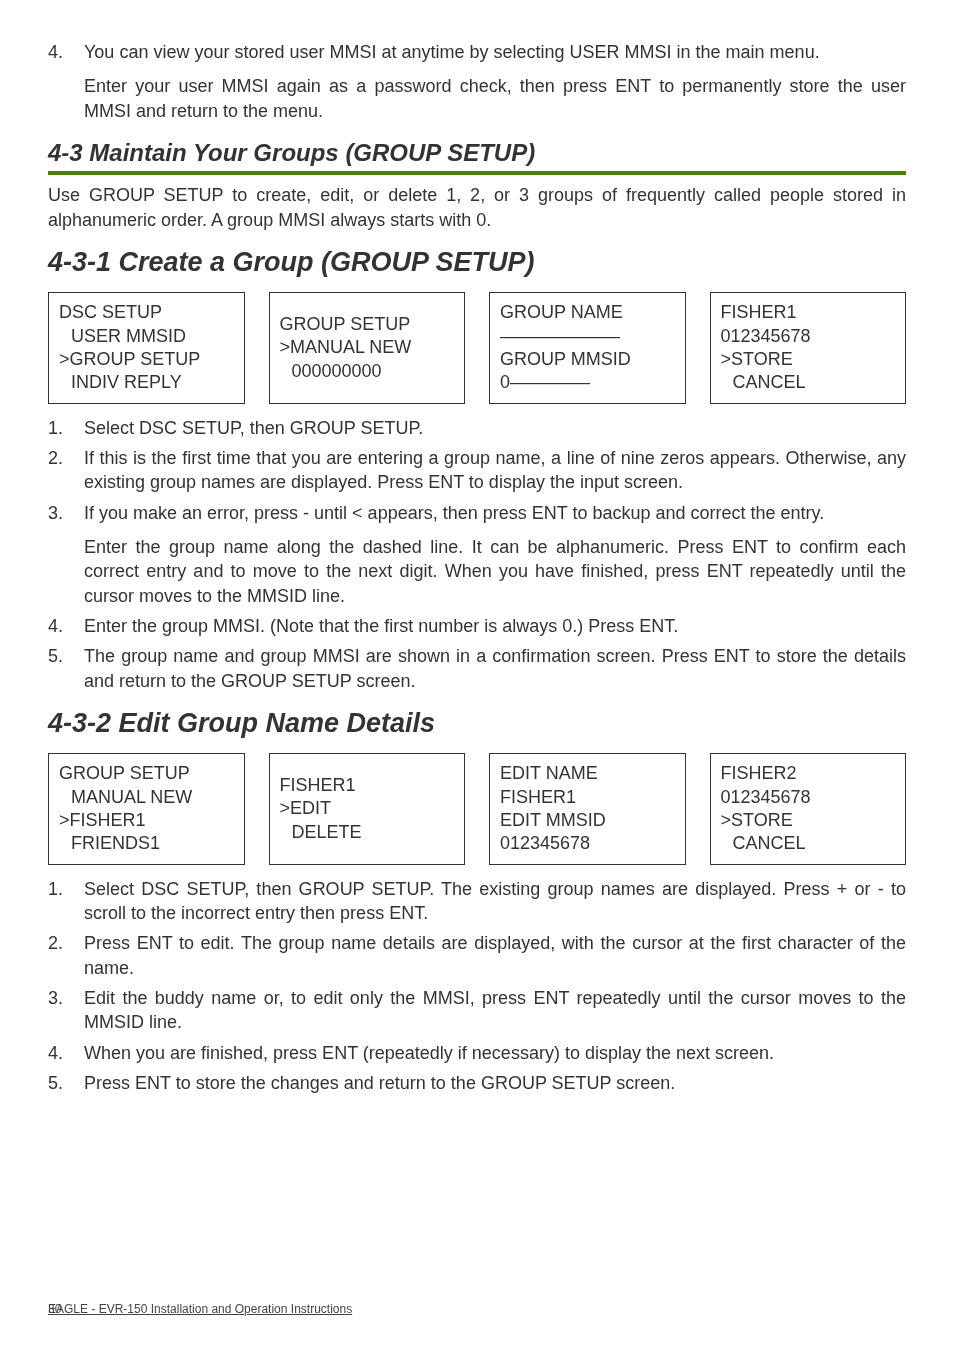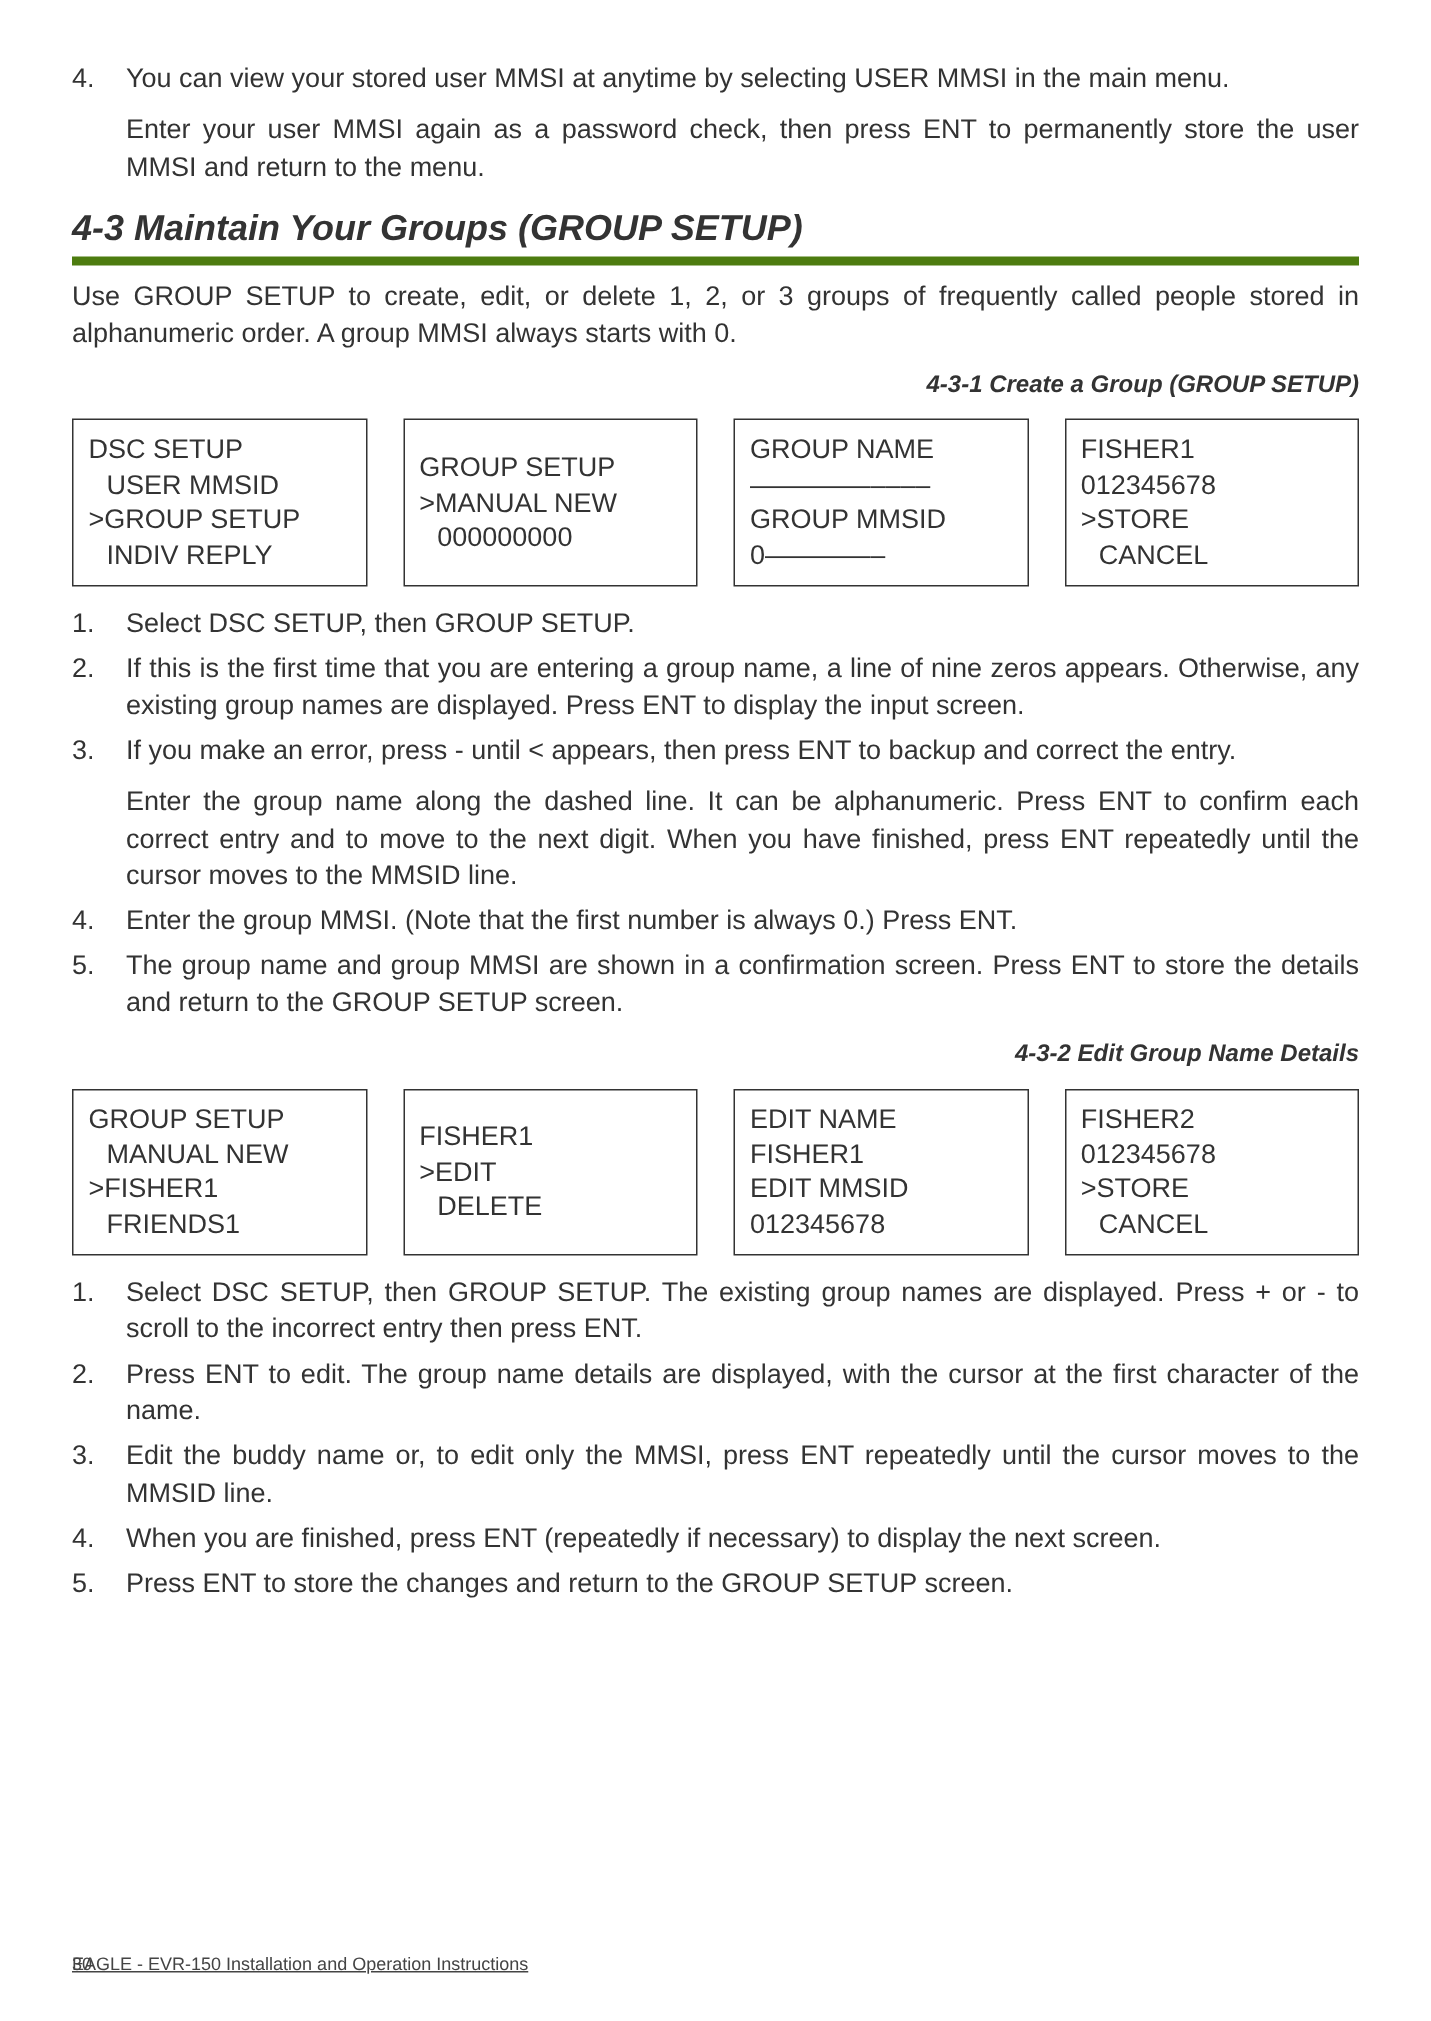--- a/index.html
+++ b/index.html
@@ -25,31 +25,30 @@
   }
   .step-body {
     flex: 1;
   }
   .step-body p + p { margin-top: 10px; }
   .h1 {
     font-style: italic;
     font-weight: bold;
     font-size: 24px;
     color: #333;
-    border-bottom: 6px solid #4d7c0f;
+    border-bottom: 4px solid #4d7c0f;
     padding-bottom: 2px;
     margin: 14px 0 8px 0;
   }
   .h2 {
     font-style: italic;
     font-weight: bold;
-    font-size: 16px;
+    font-size: 27px;
     color: #333;
     margin: 12px 0 10px 0;
-    text-align: right;
   }
   .intro {
     text-align: justify;
     margin-bottom: 8px;
   }
   .bold { font-weight: normal; }
   .screens {
     display: flex;
     gap: 24px;
     margin: 12px 0 12px 0;

